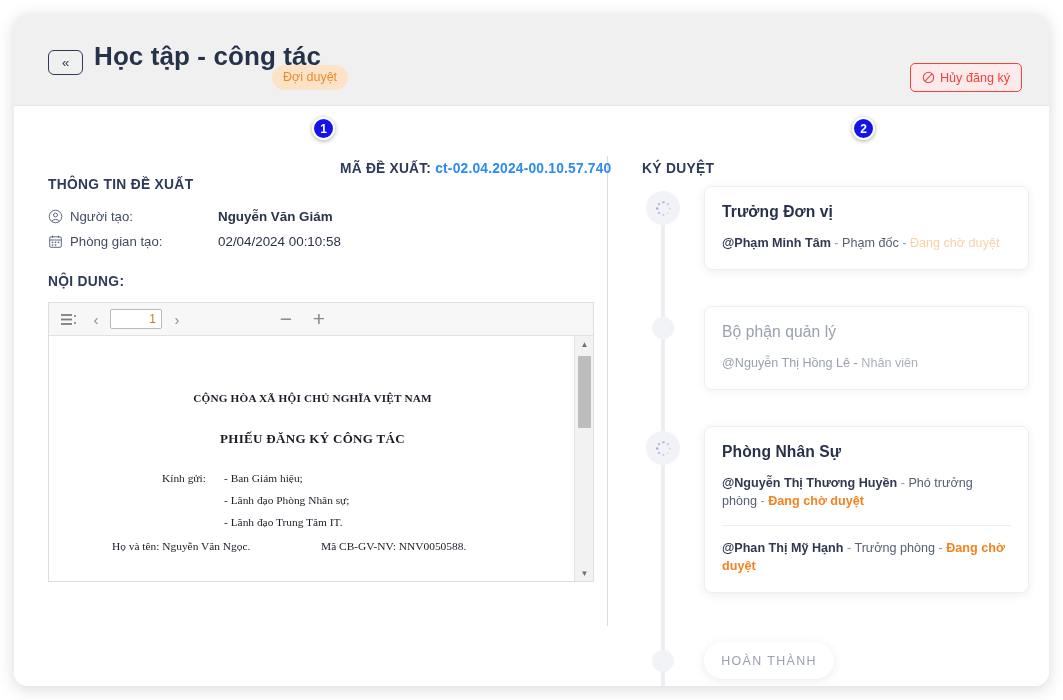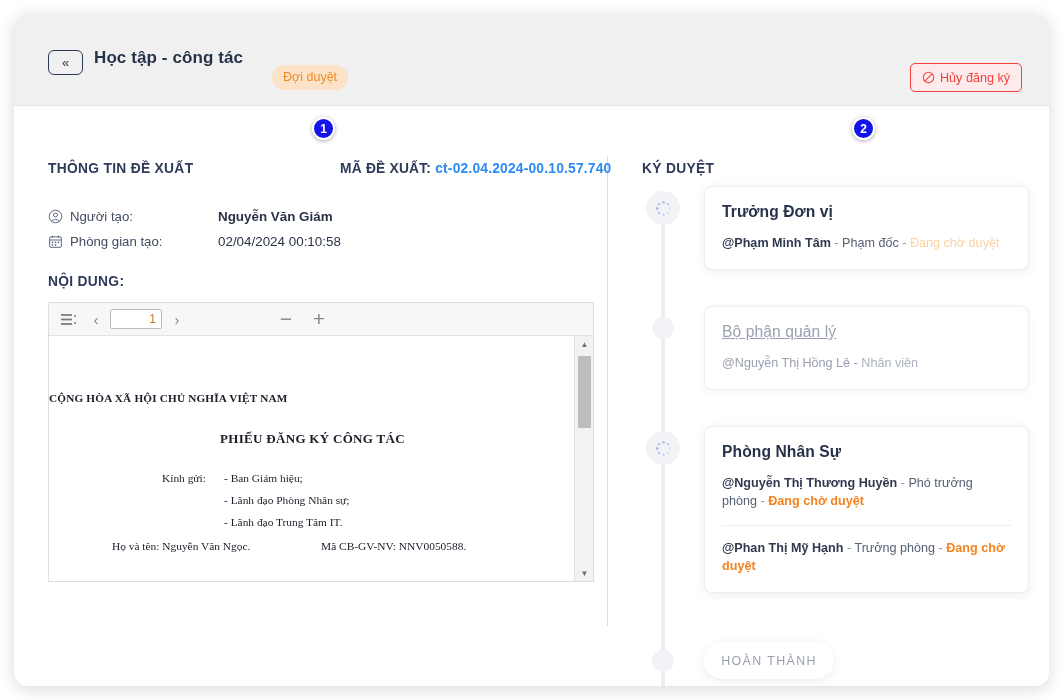--- a/index.html
+++ b/index.html
@@ -33,22 +33,22 @@
     position: absolute; left: 34px; top: 36px;
     width: 35px; height: 25px;
     border: 1.4px solid #2e3a59;
     border-radius: 6px;
     background: #f0f0f0;
     display: flex; align-items: center; justify-content: center;
     color: #2e3a59; font-size: 13px; line-height: 1;
     cursor: pointer;
   }
   .page-title {
-    position: absolute; left: 80px; top: 34px;
-    font-size: 17px; font-weight: bold;
+    position: absolute; left: 80px; top: 27px;
+    font-size: 26px; font-weight: bold;
     color: #26324a; letter-spacing: .1px;
     white-space: nowrap;
   }
   .status-pill {
     position: absolute; left: 258px; top: 51px;
     background: #fce3c8;
     color: #f08a24;
     font-size: 12.5px;
     padding: 5px 11px 6px;
     border-radius: 13px;
@@ -92,21 +92,21 @@
     position: absolute; left: 593px; top: 50px;
     width: 1px; height: 470px; background: #dcdcdc;
   }
 
   .left { position: absolute; left: 34px; top: 0; width: 550px; }
 
   .sec-title {
     font-size: 13.8px; font-weight: bold; color: #2e3a59;
     letter-spacing: .3px;
   }
-  .row-title { position: absolute; left: 0; top: 55px; }
+  .row-title { position: absolute; left: 0; top: 71px; }
 
   .code-line {
     position: absolute; left: 292px; top: 55px;
     font-size: 13.8px; font-weight: bold; color: #2e3a59;
     letter-spacing: .2px; white-space: nowrap;
   }
   .code-line .code { color: #2b8bf2; }
 
   .info-row { position: absolute; display: flex; align-items: center; height: 20px; margin-top: 11px; }
   #info-row-0 { left: 0; top: 89px; }
@@ -149,21 +149,21 @@
   #tb-zoomout { margin-left: 91px; width: 20px; height: 20px; font-size: 21px; }
   #tb-zoomin { margin-left: 13px; width: 20px; height: 20px; font-size: 21px; }
 
   .pdf-canvas {
     position: relative; height: 246px; width: 546px;
     background: #ffffff; overflow: hidden;
   }
   .doc { position: absolute; left: 0; top: 0; width: 527px; height: 246px;
          font-family: "Liberation Serif", serif; color: #1c1c28; }
   .doc-head {
-    font-weight: bold; font-size: 11.2px;
+    text-align: center; font-weight: bold; font-size: 11.2px;
     margin-top: 56px; letter-spacing: .2px;
   }
   .doc-sub {
     text-align: center; font-weight: bold; font-size: 10.6px;
     margin-top: 5px;
   }
   .doc-sub span { border-bottom: 1.4px solid #1c1c28; padding-bottom: 3px; }
   .doc-title {
     text-align: center; font-weight: bold; font-size: 13px;
     margin-top: 27px; letter-spacing: .3px;
@@ -220,21 +220,21 @@
     border: 1px solid #eeeeee;
     border-radius: 8px;
     box-shadow: 0 2px 10px rgba(70,70,90,0.09);
     padding: 16px 17px 17px;
   }
   .tl-card.muted { box-shadow: 0 2px 8px rgba(70,70,90,0.06); }
   .tl-card h3 {
     font-size: 15.6px; font-weight: bold; color: #27324a;
     margin-bottom: 13px; letter-spacing: .1px;
   }
-  .tl-card.muted h3 { color: #9aa0b0; font-weight: normal; text-decoration: underline; }
+  .tl-card.muted h3 { color: #9aa0b0; font-weight: normal; }
   .entry { font-size: 12.6px; line-height: 1.45; color: #4b5465; }
   .entry .who { font-weight: bold; color: #2f3a50; }
   .entry.muted .who { font-weight: normal; color: #9aa0b0; }
   .entry.muted { color: #aab0bd; }
   .entry .sep { color: #8c93a3; }
   .entry .role { color: #566074; }
   .entry.muted .role { color: #aab0bd; }
   .entry .st-pending-light { color: #fbd0a4; }
   .entry .st-pending { color: #f5821f; font-weight: bold; }
   .entry-divider { height: 1px; background: #eeeeee; margin: 14px 0 13px; }

